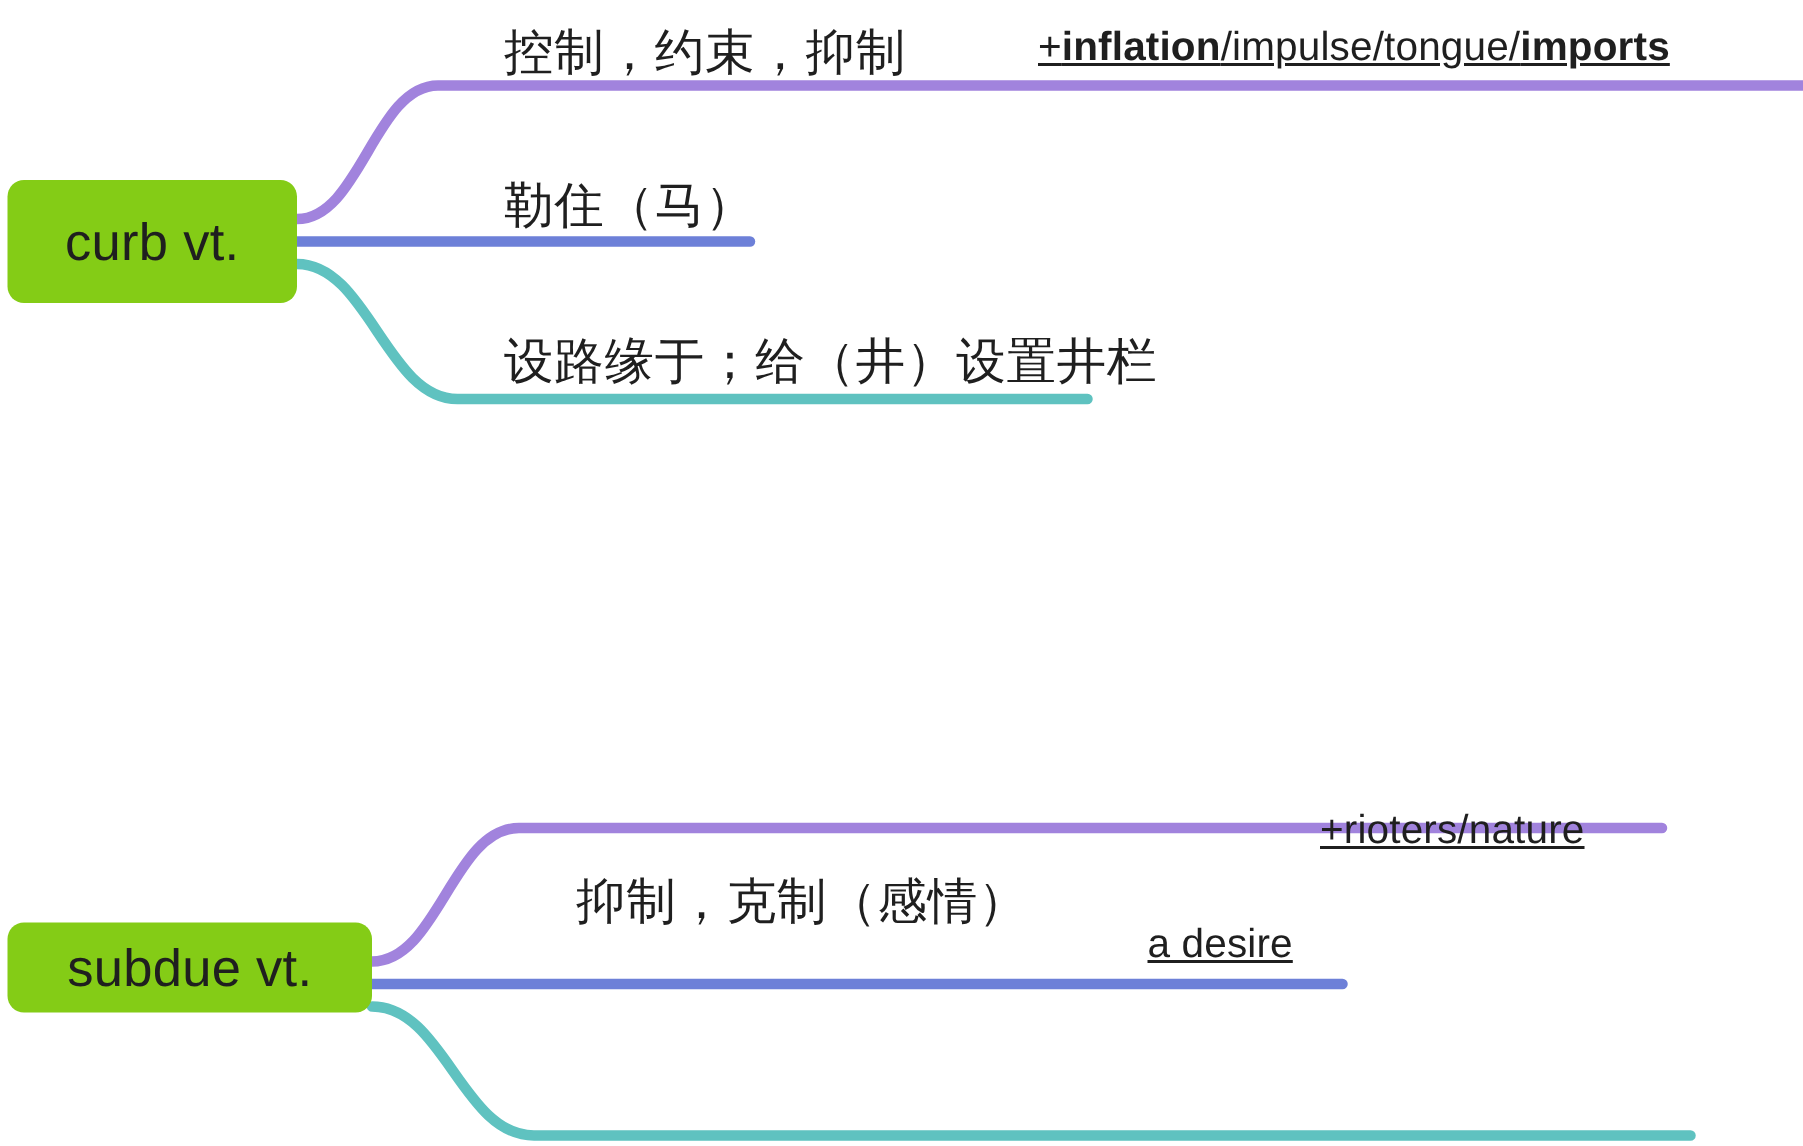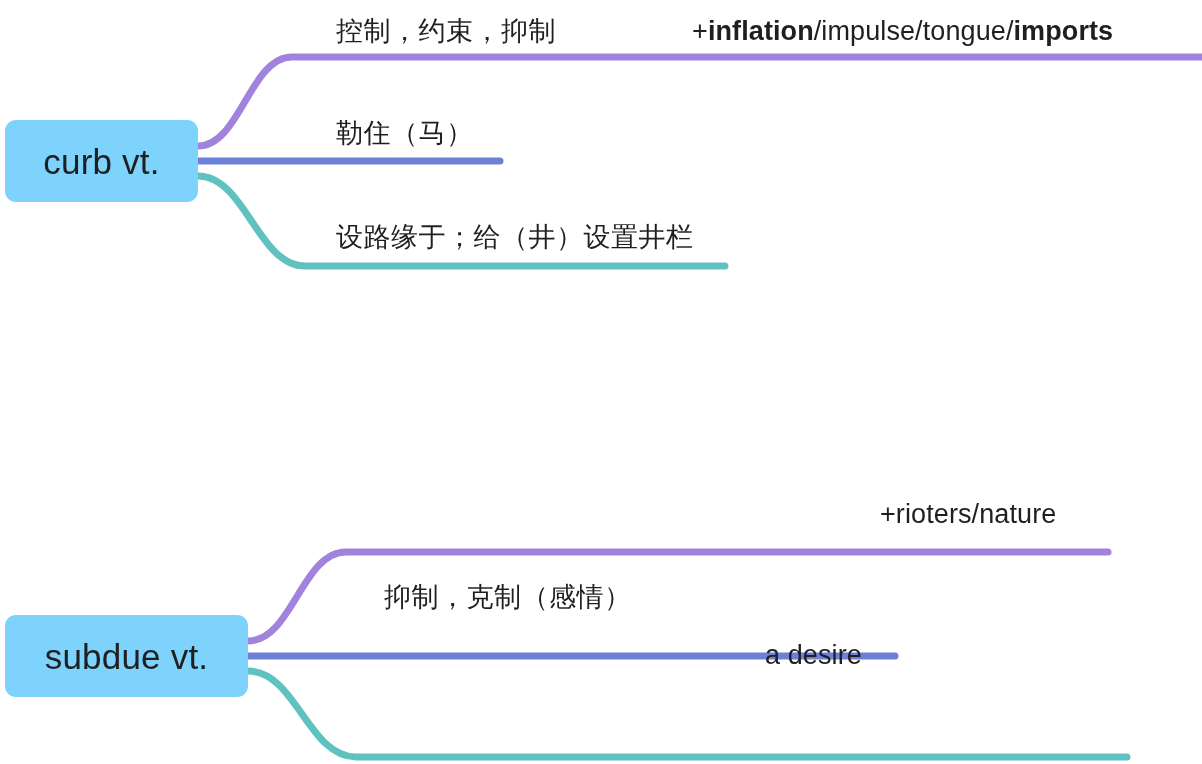--- a/index.html
+++ b/index.html
@@ -28,21 +28,21 @@
     position: absolute;
     left: 0;
     top: 0;
     width: 1202px;
     height: 764px;
     pointer-events: none;
   }
 
   .node-box {
     position: absolute;
-    background: #7dd3fc;
+    background: #84cc16;
     border-radius: 11px;
     display: flex;
     align-items: center;
     justify-content: center;
     padding: 10px 18px;
   }
   .node-label {
     font-size: 35px;
     font-weight: 400;
     color: #1f1f1f;
@@ -50,44 +50,45 @@
     white-space: nowrap;
     line-height: 1;
   }
 
   .branch-text {
     position: absolute;
     white-space: nowrap;
     line-height: 1;
   }
   .cn-text {
-    font-size: 27px;
+    font-size: 33px;
     font-weight: 400;
     color: #1f1f1f;
     letter-spacing: 0.5px;
   }
   .en-text {
     font-size: 27px;
     font-weight: 400;
     color: #1f1f1f;
     letter-spacing: 0.1px;
+    text-decoration: underline;
   }
   .en-text b { font-weight: 700; }
 
   
   #label-curb-def1 { left: 336px; top: 18px; }
   #label-curb-ex1  { left: 692px; top: 18px; }
   #label-curb-def2 { left: 336px; top: 120px; }
   #label-curb-def3 { left: 336px; top: 224px; }
 
   
   #label-subdue-def1 { left: 384px; top: 512px; }
-  #label-subdue-ex1  { left: 880px; top: 501px; }
+  #label-subdue-ex1  { left: 880px; top: 540px; }
   #label-subdue-def2 { left: 384px; top: 584px; }
-  #label-subdue-ex2  { left: 765px; top: 616px; margin-top: 26px; }
+  #label-subdue-ex2  { left: 765px; top: 616px; }
   #label-subdue-def3 { left: 384px; top: 716px; }
   #label-subdue-ex3  { left: 824px; top: 716px; }
 </style>
 </head>
 <body>
 
 <div class="canvas">
 
   <svg class="branches" viewBox="0 0 1202 764" xmlns="http://www.w3.org/2000/svg">
 
@@ -111,21 +112,21 @@
   <div class="branch-text cn-text" id="label-curb-def1">控制，约束，抑制</div>
 
   <div class="branch-text en-text" id="label-curb-ex1">
     <span>+</span><b>inflation</b><span>/impulse/tongue/</span><b>imports</b>
   </div>
 
   <div class="branch-text cn-text" id="label-curb-def2">勒住（马）</div>
 
   <div class="branch-text cn-text" id="label-curb-def3">设路缘于；给（井）设置井栏</div>
 
-  <div class="node-box" id="node-subdue" style="left:5px; top:615px; width:243px; height:82px;">
+  <div class="node-box" id="node-subdue" style="left:5px; top:615px; width:243px; height:60px;">
     <span class="node-label">subdue vt.</span>
   </div>
 
 
   <div class="branch-text en-text" id="label-subdue-ex1">+rioters/nature</div>
 
   <div class="branch-text cn-text" id="label-subdue-def2">抑制，克制（感情）</div>
 
   <div class="branch-text en-text" id="label-subdue-ex2">a desire</div>
 

